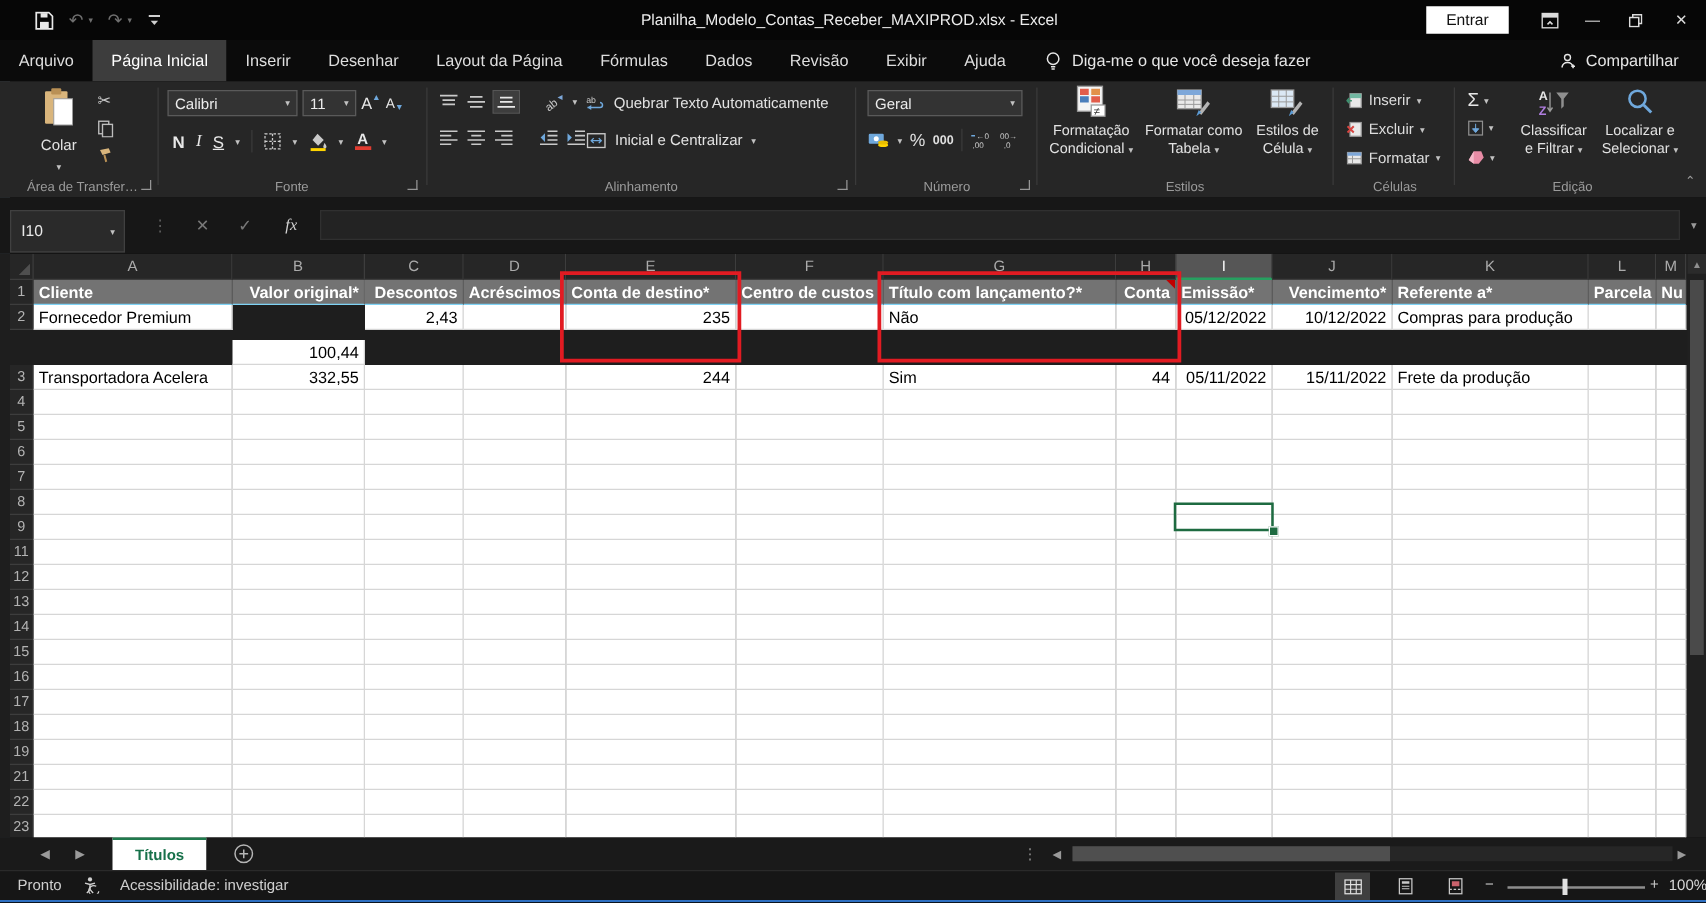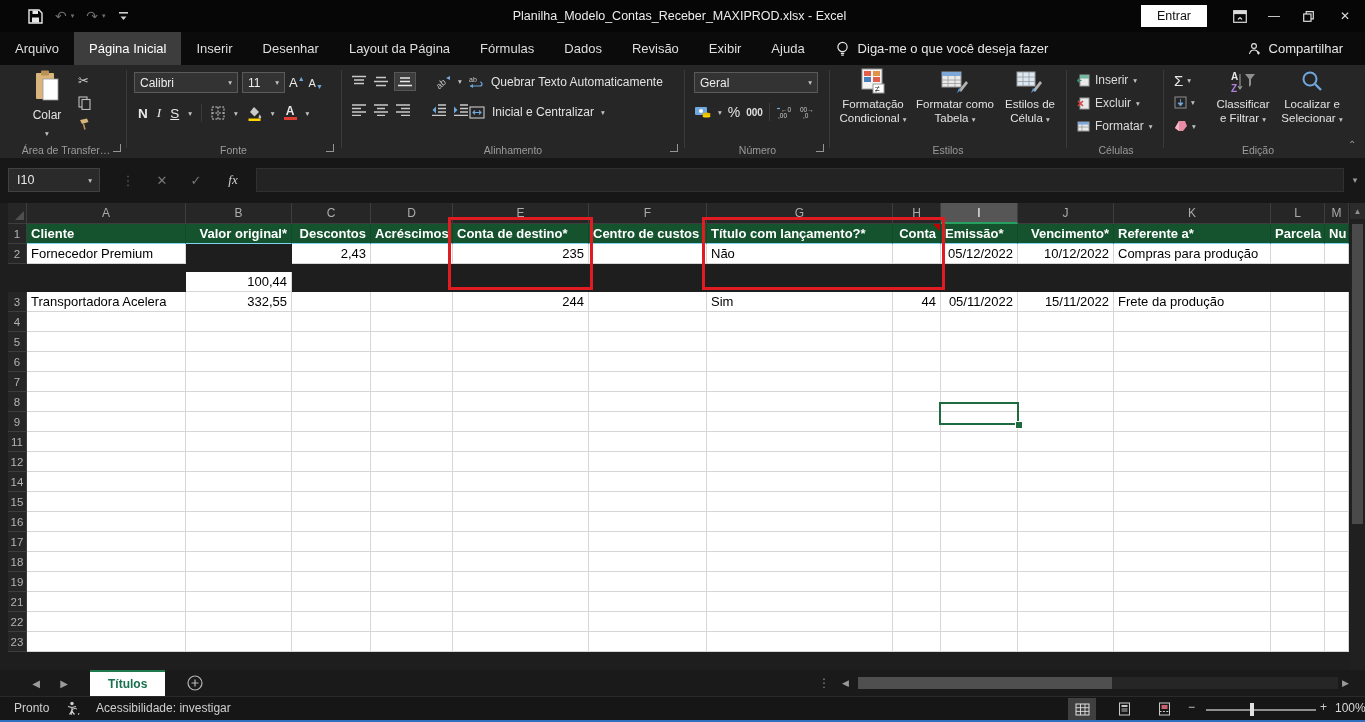--- a/index.html
+++ b/index.html
@@ -43,21 +43,21 @@
   .selbox{background:#3d3d3d;outline:1px solid #565656}
   .paste{position:absolute;left:16px;top:5px;width:46px;text-align:center}
   .paste .rlabel{display:block;margin-top:2px}
   .minicol{position:absolute;left:70px;top:8px;display:flex;flex-direction:column;gap:8px;align-items:flex-start}
   .stybtn{position:absolute;top:3px;text-align:center;font-size:11.5px;color:#e2e2e2;line-height:14px}
   .cellrow{position:absolute;left:6px;display:flex;align-items:center;gap:5px;font-size:12px}
   .bigbtn{position:absolute;top:5px;text-align:center;font-size:11.5px;line-height:14px;color:#e2e2e2}
 
   
   .fbar{position:absolute;left:0;top:158px;width:1365px;height:45px;background:#171717}
-  .namebox{position:absolute;left:8px;top:10px;width:92px;height:24px;background:#2a2a2a;border:1px solid #404040;
+  .namebox{position:absolute;left:8px;top:10px;width:92px;height:34px;background:#2a2a2a;border:1px solid #404040;
            display:flex;align-items:center;font-size:12.5px;color:#e8e8e8;box-sizing:border-box}
   .namebox span{padding-left:8px}
   .namebox .dd{margin-left:auto;padding-right:7px}
   .fico{position:absolute;top:10px;height:24px;display:flex;align-items:center;justify-content:center;color:#787878;font-size:13px}
   .finput{position:absolute;left:256px;top:10px;width:1088px;height:24px;background:#232323;border:1px solid #303030;box-sizing:border-box;font-size:12.5px;color:#eee;display:flex;align-items:center;padding:0 6px}
 
   
   .grid{position:absolute;left:0;top:203px;width:1365px;height:467px;background:#1e1e1e;overflow:hidden}
   .colhdrs{position:absolute;left:8px;top:0;height:21px;display:flex}
   .chd{height:21px;box-sizing:border-box;border-right:1px solid #3d3d3d;border-bottom:1px solid #3d3d3d;
@@ -65,21 +65,21 @@
   .chd.sel{background:#565656;color:#fff;border-bottom:2px solid #27a060}
   .corner{position:relative;background:#262626}
   .corner:after{content:"";position:absolute;right:2px;bottom:3px;border-left:9px solid transparent;border-bottom:9px solid #4f4f4f}
   .rows{position:absolute;left:8px;top:21px}
   .sheetrow{display:flex}
   .rhd{width:19px;height:20px;box-sizing:border-box;border-bottom:1px solid #3d3d3d;border-right:1px solid #3d3d3d;
        background:#262626;color:#b3b3b3;font-size:11.5px;display:flex;align-items:center;justify-content:center}
   .rhd.sel{background:#565656;color:#fff;border-right:2px solid #27a060}
   .cell{height:20px;box-sizing:border-box;border-right:1px solid #d6d6d6;border-bottom:1px solid #d6d6d6;
         background:#fff;color:#000;font-size:13px;line-height:19px;padding:0 4px;overflow:hidden;white-space:nowrap;position:relative}
-  .cell.hdr{background:#14532d;color:#fff;font-weight:bold;border-right:1px solid rgba(0,0,0,0.10);border-bottom:1px solid #7fd3f5}
+  .cell.hdr{background:#737373;color:#fff;font-weight:bold;border-right:1px solid rgba(0,0,0,0.10);border-bottom:1px solid #7fd3f5}
   .cell.ar{text-align:right}
   .cflag{position:absolute;right:0;top:0;border-left:7px solid transparent;border-top:7px solid #c00000}
   .annrect{position:absolute;border:3px solid #e11b22;box-sizing:border-box;pointer-events:none}
   .selout{position:absolute;border:2px solid #1e6b41;box-sizing:border-box}
   .fillhandle{position:absolute;width:6px;height:6px;background:#1e6b41;border:1px solid #fff}
   .vscroll{position:absolute;left:1350px;top:0;width:15px;height:467px;background:#202020}
   .vscroll .arr{height:16px;display:flex;align-items:center;justify-content:center;color:#8f8f8f;font-size:8px;background:#2b2b2b}
   .vthumb{position:absolute;left:2px;top:21px;width:11px;height:300px;background:#4a4a4a}
 
   
@@ -684,20 +684,36 @@
           <div class="cell" style="width: 186px;"></div>
           <div class="cell" style="width: 48px;"></div>
           <div class="cell" style="width: 77px;"></div>
           <div class="cell" style="width: 96px;"></div>
           <div class="cell" style="width: 157px;"></div>
           <div class="cell" style="width: 54px;"></div>
           <div class="cell" style="width: 24px;"></div>
         </div>
         <div class="sheetrow">
           <div class="rhd">12</div>
+          <div class="cell" style="width: 159px;"></div>
+          <div class="cell" style="width: 106px;"></div>
+          <div class="cell" style="width: 79px;"></div>
+          <div class="cell" style="width: 82px;"></div>
+          <div class="cell" style="width: 136px;"></div>
+          <div class="cell" style="width: 118px;"></div>
+          <div class="cell" style="width: 186px;"></div>
+          <div class="cell" style="width: 48px;"></div>
+          <div class="cell" style="width: 77px;"></div>
+          <div class="cell" style="width: 96px;"></div>
+          <div class="cell" style="width: 157px;"></div>
+          <div class="cell" style="width: 54px;"></div>
+          <div class="cell" style="width: 24px;"></div>
+        </div>
+        <div class="sheetrow">
+          <div class="rhd">13</div>
           <div class="cell" style="width: 159px;"></div>
           <div class="cell" style="width: 106px;"></div>
           <div class="cell" style="width: 79px;"></div>
           <div class="cell" style="width: 82px;"></div>
           <div class="cell" style="width: 136px;"></div>
           <div class="cell" style="width: 118px;"></div>
           <div class="cell" style="width: 186px;"></div>
           <div class="cell" style="width: 48px;"></div>
           <div class="cell" style="width: 77px;"></div>
           <div class="cell" style="width: 96px;"></div>

